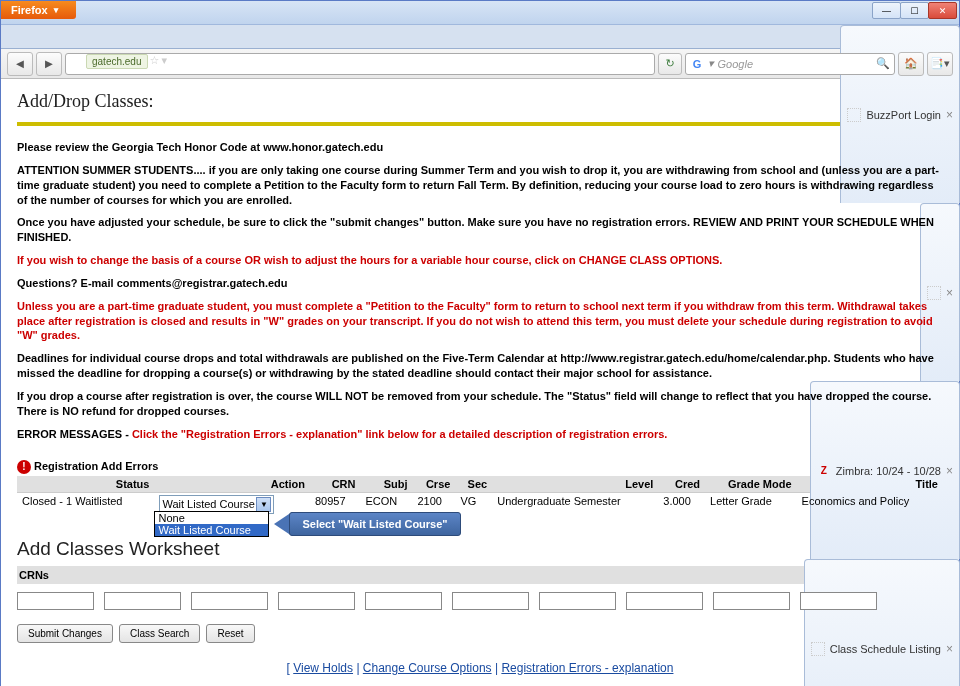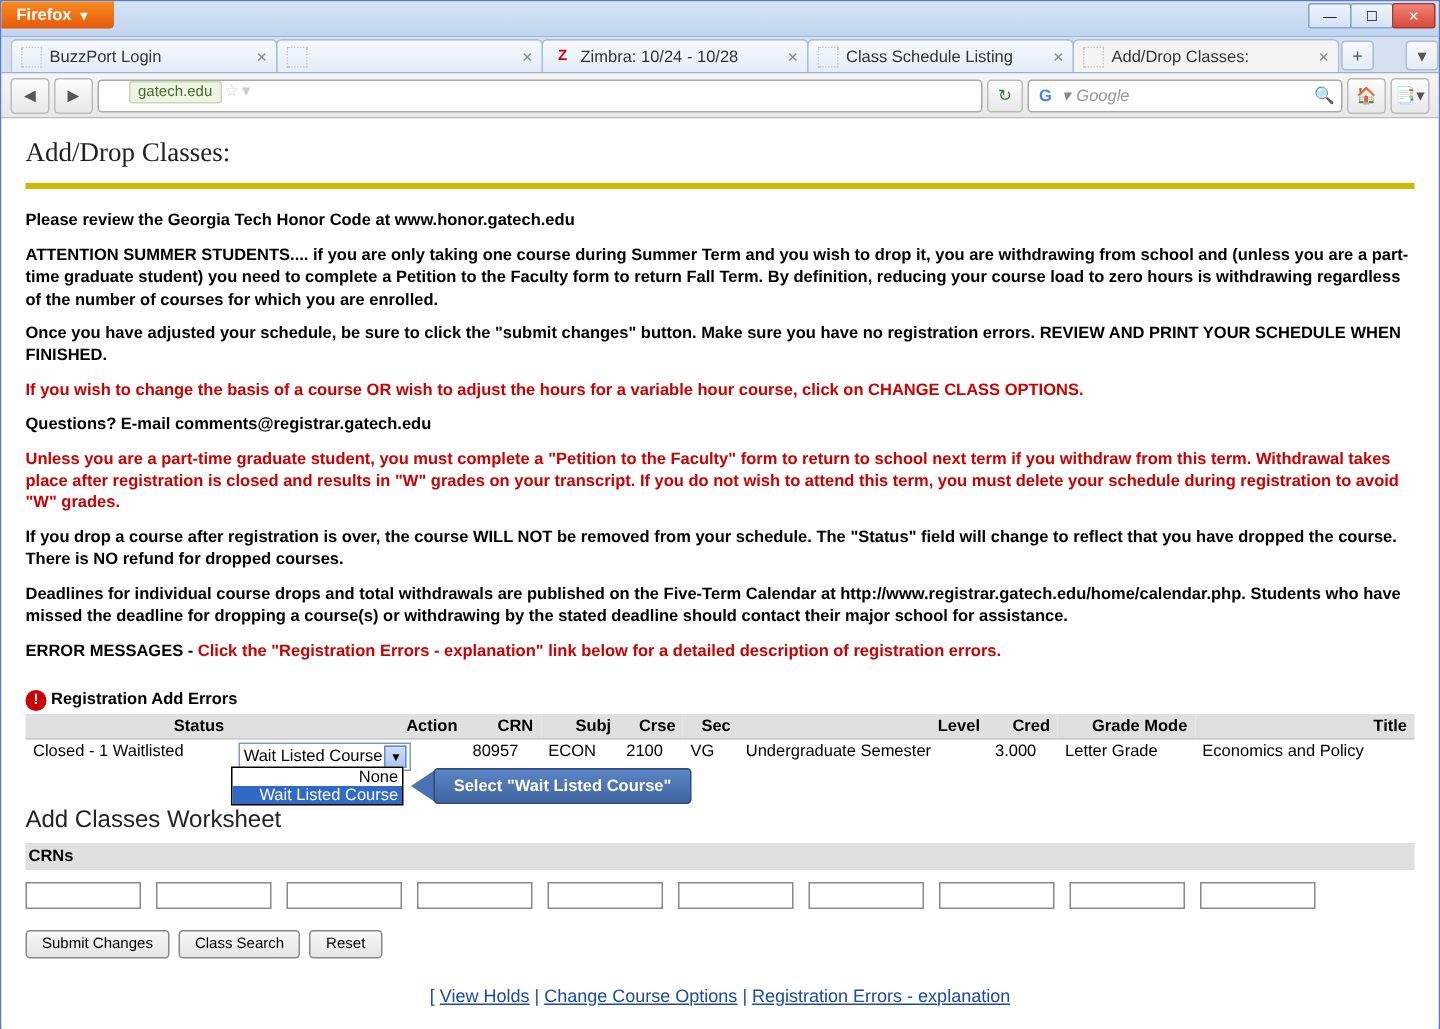--- a/index.html
+++ b/index.html
@@ -68,20 +68,21 @@
     border-color: #a83628;
   }
   
   .tabs-row {
     height: 24px;
     background: #d6e1f0;
     display: flex;
     align-items: flex-end;
     padding-left: 6px;
     border-bottom: 1px solid #9ab0d1;
+    flex-direction: column;
   }
   .browser-tab {
     flex: 0 0 178px;
     height: 22px;
     border: 1px solid #a9bcd8;
     border-bottom: none;
     border-radius: 4px 4px 0 0;
     background: linear-gradient(#f6f9fd, #e3ecf8);
     display: flex;
     align-items: center;
@@ -290,21 +291,20 @@
     top: 18px; left: 0;
     width: 115px;
     border: 1px solid #000;
     background: #fff;
     z-index: 5;
   }
   .dropdown-panel .opt {
     padding: 0px 3px;
     font-size: 11px;
     cursor: pointer;
-    text-align: right;
   }
   .dropdown-panel .opt.sel {
     background: #3169c6;
     color: #fff;
   }
   .callout {
     position: absolute;
     left: 120px; top: 19px;
     display: flex;
     align-items: center;
@@ -322,21 +322,21 @@
     font-size: 11px;
     font-weight: bold;
     padding: 5px 12px;
     border-radius: 3px;
     border: 1px solid #2d4b7a;
     margin-left: -3px;
     white-space: nowrap;
   }
 
   h2.worksheet {
-    font-size: 16px;
+    font-size: 19px;
     font-weight: normal;
     margin: 22px 0 6px 0;
     color:#222;
   }
   .crns-head {
     background: #e0e0e0;
     font-weight: bold;
     padding: 3px 2px;
   }
   .crn-inputs {
@@ -449,22 +449,22 @@
 
       <h1 class="page-title">Add/Drop Classes:</h1>
       <div class="gold-bar"></div>
 
       <p class="bold">Please review the Georgia Tech Honor Code at www.honor.gatech.edu</p>
       <p class="bold">ATTENTION SUMMER STUDENTS.... if you are only taking one course during Summer Term and you wish to drop it, you are withdrawing from school and (unless you are a part-time graduate student) you need to complete a Petition to the Faculty form to return Fall Term. By definition, reducing your course load to zero hours is withdrawing regardless of the number of courses for which you are enrolled.</p>
       <p class="bold">Once you have adjusted your schedule, be sure to click the "submit changes" button. Make sure you have no registration errors. REVIEW AND PRINT YOUR SCHEDULE WHEN FINISHED.</p>
       <p class="red">If you wish to change the basis of a course OR wish to adjust the hours for a variable hour course, click on CHANGE CLASS OPTIONS.</p>
       <p class="bold">Questions? E-mail comments@registrar.gatech.edu</p>
       <p class="red">Unless you are a part-time graduate student, you must complete a "Petition to the Faculty" form to return to school next term if you withdraw from this term. Withdrawal takes place after registration is closed and results in "W" grades on your transcript. If you do not wish to attend this term, you must delete your schedule during registration to avoid "W" grades.</p>
+      <p class="bold">Deadlines for individual course drops and total withdrawals are published on the Five-Term Calendar at http://www.registrar.gatech.edu/home/calendar.php. Students who have missed the deadline for dropping a course(s) or withdrawing by the stated deadline should contact their major school for assistance.</p>
       <p class="bold">If you drop a course after registration is over, the course WILL NOT be removed from your schedule. The "Status" field will change to reflect that you have dropped the course. There is NO refund for dropped courses.</p>
-      <p class="bold">Deadlines for individual course drops and total withdrawals are published on the Five-Term Calendar at http://www.registrar.gatech.edu/home/calendar.php. Students who have missed the deadline for dropping a course(s) or withdrawing by the stated deadline should contact their major school for assistance.</p>
       <p class="bold">
         <span>ERROR MESSAGES - </span><span class="red">Click the "Registration Errors - explanation" link below for a detailed description of registration errors.</span>
       </p>
 
       <div class="errhead">
         <span class="erricon">!</span><span>Registration Add Errors</span>
       </div>
 
       <table class="regtable">
         <thead>

